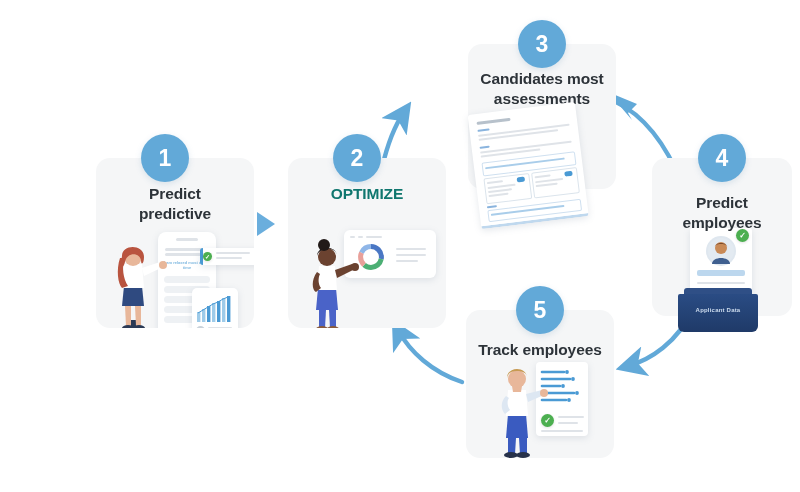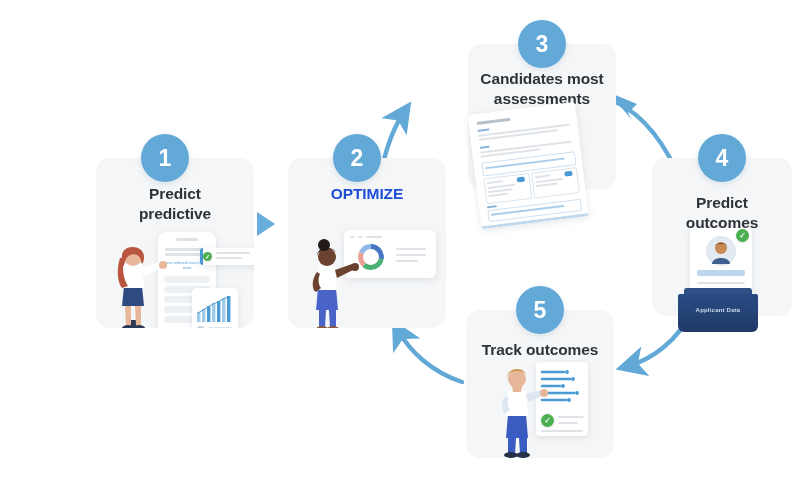--- a/index.html
+++ b/index.html
@@ -47,21 +47,21 @@
     left: 0; right: 0;
     text-align: center;
     color: #2d3339;
     font-size: 15.5px;
     font-weight: 700;
     line-height: 1.32;
     letter-spacing: -0.1px;
     z-index: 6;
   }
   .card-title .hl {
-    color: #1d4ed8;
+    color: #0f766e;
     display: block;
   }
   
   .badge {
     position: absolute;
     width: 48px;
     height: 48px;
     border-radius: 50%;
     background: #62a9d8;
     color: #ffffff;
@@ -285,21 +285,21 @@
         </svg>
         <div class="greencheck" style="left:84px; top:71px; width:13px; height:13px; font-size:8px;">✓</div>
         <div class="bline" style="left:45px; top:112px; width:48px; height:6px; background:#bcd7ee;"></div>
         <div class="line" style="left:45px; top:124px; width:48px; height:2.4px;"></div>
         <div class="line" style="left:45px; top:130px; width:40px; height:2.4px;"></div>
         <div class="line" style="left:45px; top:136px; width:22px; height:2.4px;"></div>
       </div>
     </div>
     <div class="card-title" style="top:35px;">
       <span>Predict</span><br>
-      <span>outcomes</span>
+      <span>employees</span>
     </div>
   </div>
 
   <div style="position:absolute;left:678px;top:288px;width:80px;height:44px;z-index:14;">
     <div style="position:absolute;left:6px;top:0;width:68px;height:34px;background:#2f4f86;border-radius:3px 3px 0 0;"></div>
     <div style="position:absolute;left:0;top:6px;width:80px;height:38px;background:linear-gradient(180deg,#2a4c84 0%,#1f3a68 100%);border-radius:2px 2px 6px 6px;"></div>
     <div style="position:absolute;left:0;top:19px;width:80px;text-align:center;color:#cddcee;font-size:6px;font-weight:700;letter-spacing:0.2px;">Applicant Data</div>
   </div>
   <div class="badge" style="left:698px; top:134px;">
     <span>4</span>
@@ -340,20 +340,20 @@
           <path d="M38 34 L54 30 L56 35 L40 42 Z" fill="#dde7f2"></path>
           <circle cx="56" cy="33" r="4" fill="#e8b79a"></circle>
           <path d="M18 36 C12 42 13 50 17 54 L22 50 C19 46 19 40 21 38 Z" fill="#dde7f2"></path>
           <path d="M24 26 L34 26 L33 32 L25 32 Z" fill="#e8b79a"></path>
           <circle cx="29" cy="19" r="9" fill="#e8b79a"></circle>
           <path d="M19 18 C19 6 39 6 39 18 C39 13 35 11 29 11 C23 11 20 13 19 18 Z" fill="#c79a52"></path>
         </svg>
       </div>
     </div>
     <div class="card-title" style="top:30px;">
-      <span>Track outcomes</span>
+      <span>Track employees</span>
     </div>
   </div>
   <div class="badge" style="left:516px; top:286px;">
     <span>5</span>
   </div>
 
 </div>
 
 </body></html>

